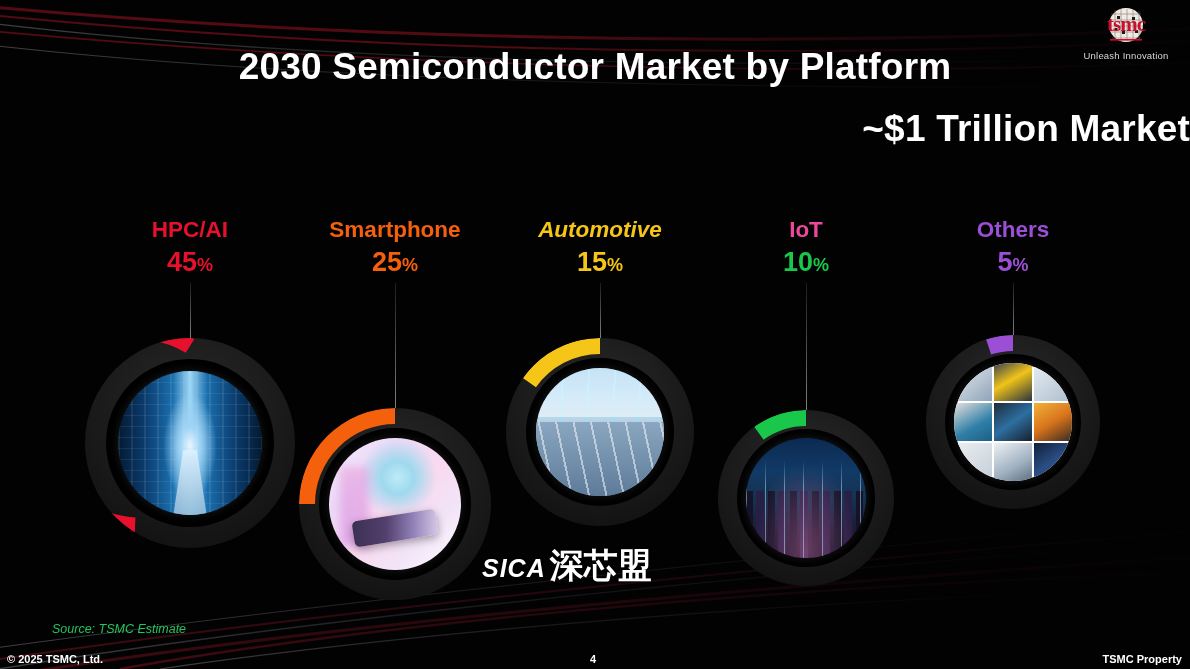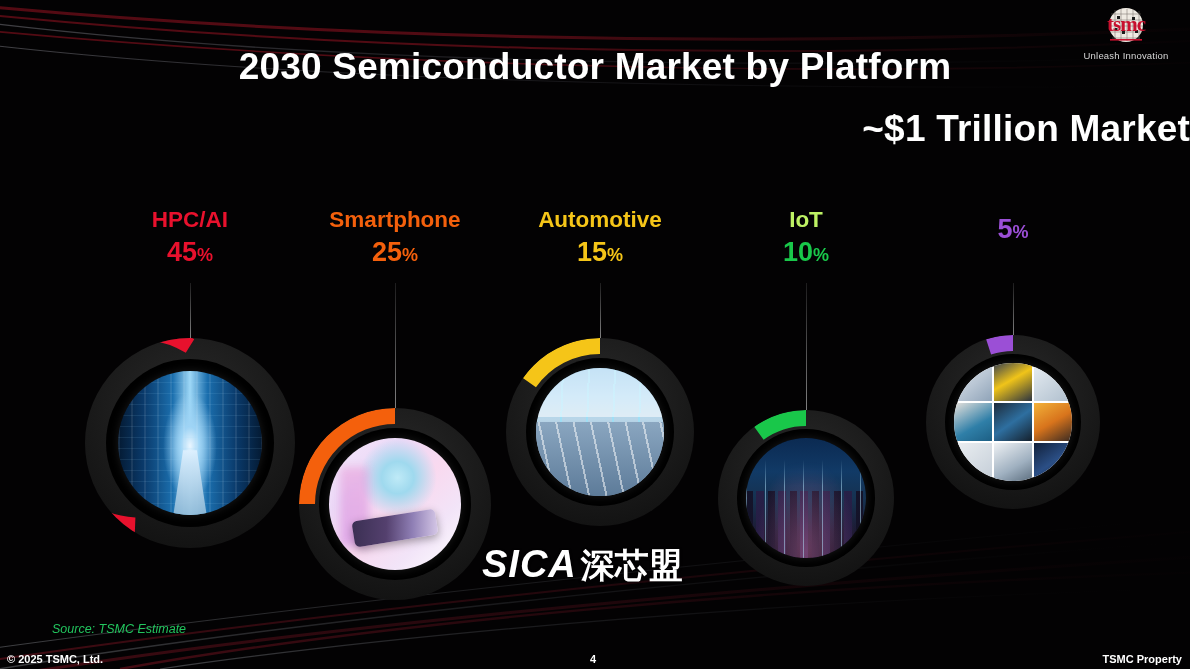--- a/index.html
+++ b/index.html
@@ -69,21 +69,21 @@
 
   
   .platform {
     position: absolute;
   }
   .label-group {
     position: absolute;
     text-align: center;
     width: 240px;
     left: -120px;
-    top: 4px;
+    top: 14px;
   }
   .cat-name {
     font-size: 22.5px;
     font-weight: bold;
     line-height: 1;
     white-space: nowrap;
   }
   .cat-pct {
     margin-top: 7px;
     line-height: 1;
@@ -236,21 +236,21 @@
     position: absolute;
     left: 482px;
     top: 543px;
     display: flex;
     align-items: baseline;
     gap: 4px;
     color: #ffffff;
     text-shadow: 0 1px 3px rgba(0,0,0,.8);
   }
   .wm-latin {
-    font-size: 38px;
+    font-size: 25px;
     font-weight: bold;
     font-style: italic;
     letter-spacing: 1px;
   }
   .wm-cjk {
     font-size: 34px;
     font-weight: bold;
   }
 
   
@@ -405,60 +405,61 @@
       </svg>
       <div class="ring-hole" style="left:20px; top:20px; width:152px; height:152px;"></div>
       <div class="photo" style="left:30px; top:30px; width:132px; height:132px;">
         <div class="photo-inner ph-phone"></div>
       </div>
     </div>
   </div>
 
   <div class="platform" style="left:600px; top:205px;">
     <div class="label-group">
-      <div class="cat-name" style="color:#f5c518;">Automotive</div>
+      <div class="cat-name" style="color:#f5c518;font-style:italic;">Automotive</div>
       <div class="cat-pct" style="color:#f5c518;">
         <span class="pct-num">15</span><span class="pct-sign">%</span>
       </div>
     </div>
     <div class="connector" style="top:78px; height:55px;"></div>
     <div class="ring" style="left:-94px; top:133px; width:188px; height:188px;">
       <div class="ring-track"></div>
       <svg class="ring-arc" viewBox="0 0 188 188">
         <path d="M 94 8 A 86 86 0 0 0 23.4 44.7" fill="none" stroke="#f5c518" stroke-width="16"></path>
       </svg>
       <div class="ring-hole" style="left:20px; top:20px; width:148px; height:148px;"></div>
       <div class="photo" style="left:30px; top:30px; width:128px; height:128px;">
         <div class="photo-inner ph-highway"></div>
       </div>
     </div>
   </div>
 
   <div class="platform" style="left:806px; top:205px;">
     <div class="label-group">
-      <div class="cat-name" style="color:#bef264;">IoT</div>
+      <div class="cat-name" style="color:#ec4899;">IoT</div>
       <div class="cat-pct" style="color:#19c74a;">
         <span class="pct-num">10</span><span class="pct-sign">%</span>
       </div>
     </div>
     <div class="connector" style="top:78px; height:127px;"></div>
     <div class="ring" style="left:-88px; top:205px; width:176px; height:176px;">
       <div class="ring-track"></div>
       <svg class="ring-arc" viewBox="0 0 176 176">
         <path d="M 88 8 A 80 80 0 0 0 40.9 23.3" fill="none" stroke="#19c74a" stroke-width="16"></path>
       </svg>
       <div class="ring-hole" style="left:19px; top:19px; width:138px; height:138px;"></div>
       <div class="photo" style="left:28px; top:28px; width:120px; height:120px;">
         <div class="photo-inner ph-skyline"></div>
       </div>
     </div>
   </div>
 
   <div class="platform" style="left:1013px; top:205px;">
     <div class="label-group">
+      <div class="cat-name" style="color:#9b4fd6;">Others</div>
       <div class="cat-pct" style="color:#9b4fd6;">
         <span class="pct-num">5</span><span class="pct-sign">%</span>
       </div>
     </div>
     <div class="connector" style="top:78px; height:52px;"></div>
     <div class="ring" style="left:-87px; top:130px; width:174px; height:174px;">
       <div class="ring-track"></div>
       <svg class="ring-arc" viewBox="0 0 174 174">
         <path d="M 87 8 A 79 79 0 0 0 62.6 11.9" fill="none" stroke="#9b4fd6" stroke-width="16"></path>
       </svg>

